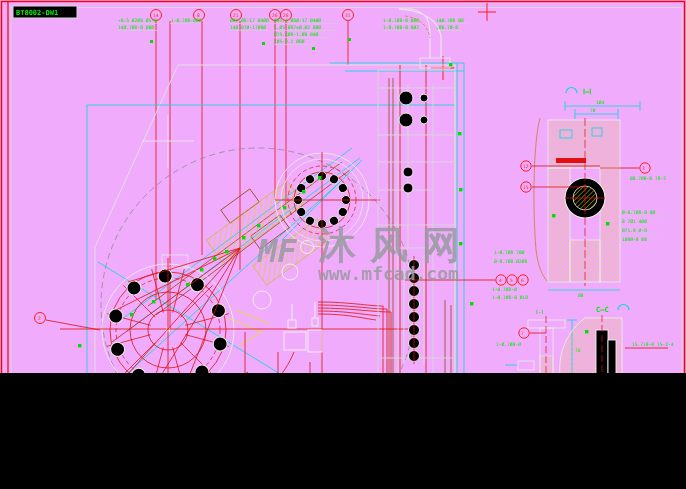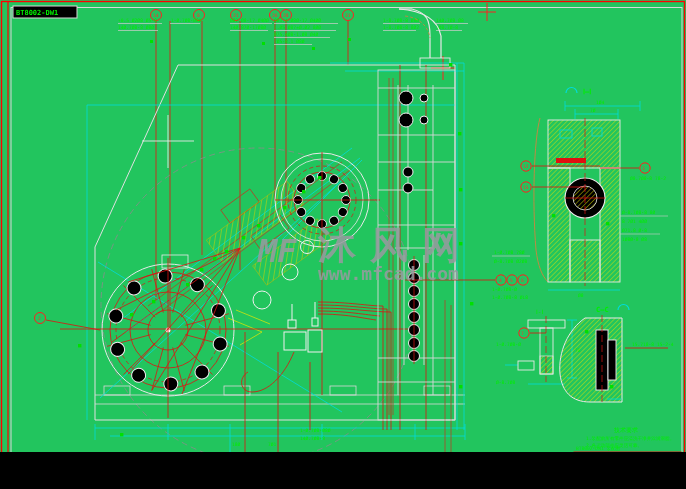--- a/index.html
+++ b/index.html
@@ -1,16 +1,16 @@
 <!DOCTYPE html>
 <html><head>
 <meta charset="utf-8">
 <style>
   html,body{margin:0;padding:0;background:#000;}
-  .stage{position:relative;width:686px;height:452px;background:#22c55e;overflow:hidden;
+  .stage{position:relative;width:686px;height:373px;background:#f0abfc;overflow:hidden;
          font-family:"DejaVu Sans Mono","Liberation Mono",monospace;}
   svg{position:absolute;left:0;top:0;}
   text{font-family:"DejaVu Sans Mono","Liberation Mono",monospace;}
   .tg{fill:#00ee00;}        
   .ty{fill:#ffff00;}        
   .tr{fill:#ff3030;}
   .micro{font-size:4.6px;}
   .small{font-size:6px;}
   .label{font-size:7px;font-weight:bold;}
   .wm{fill:#999aa0;opacity:.85;}

